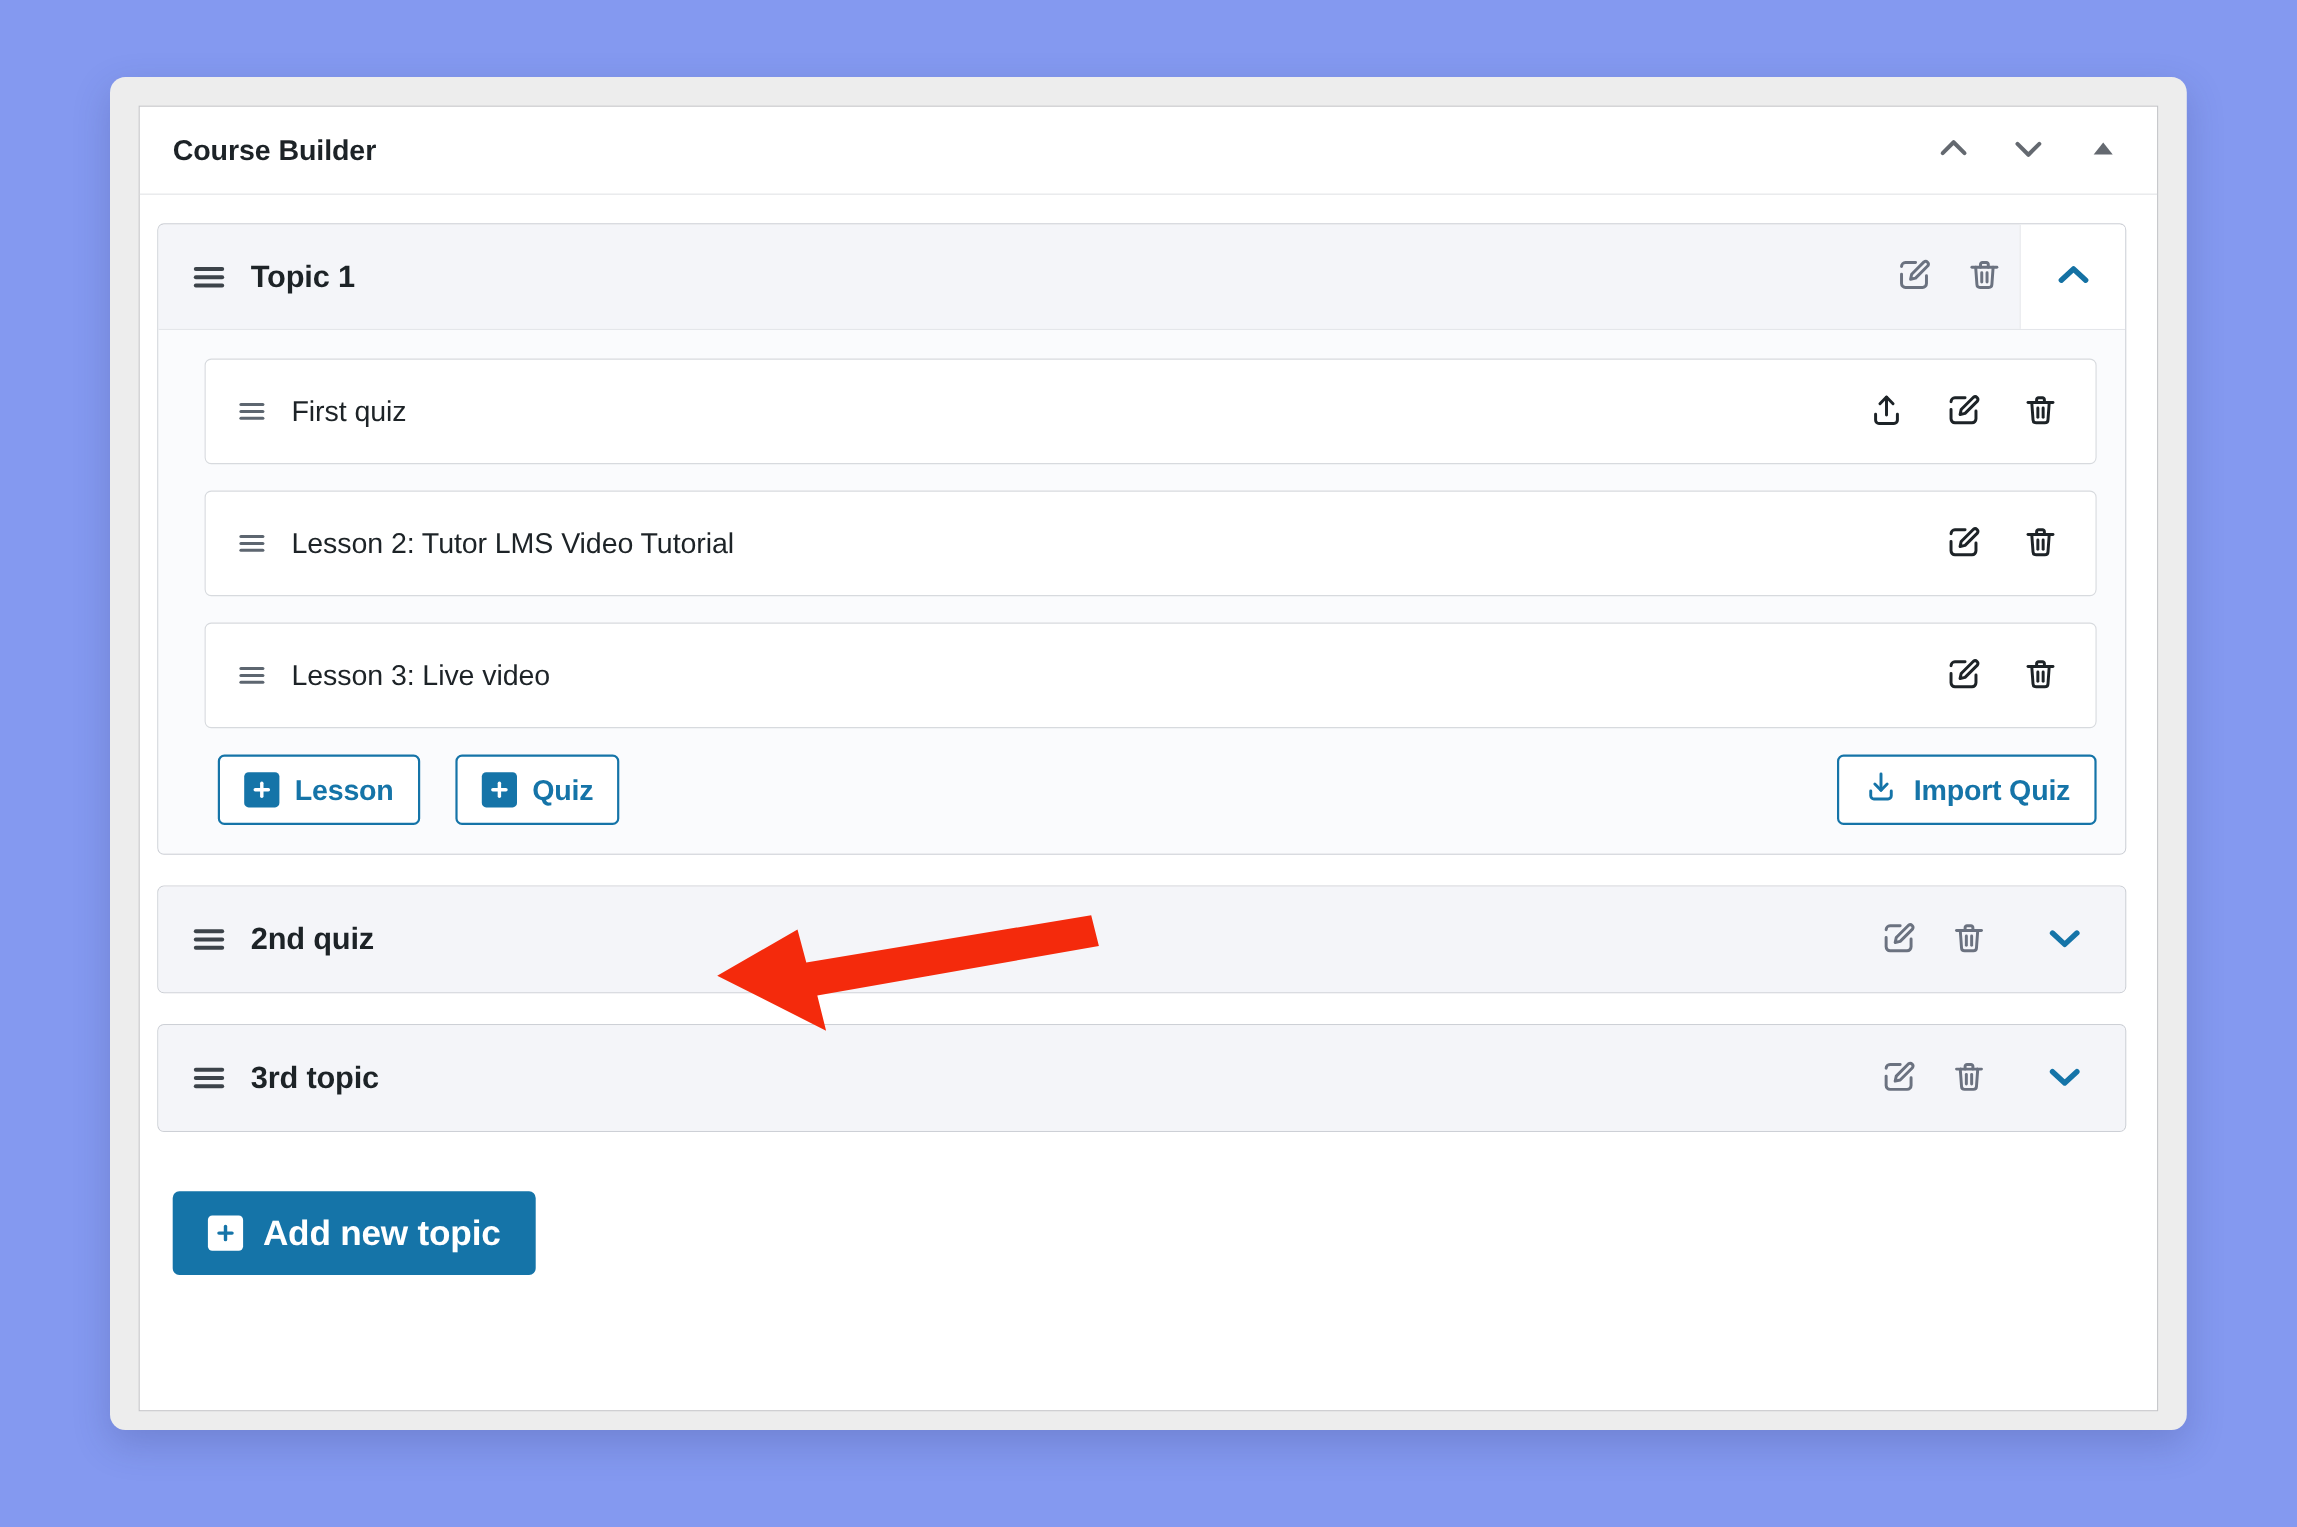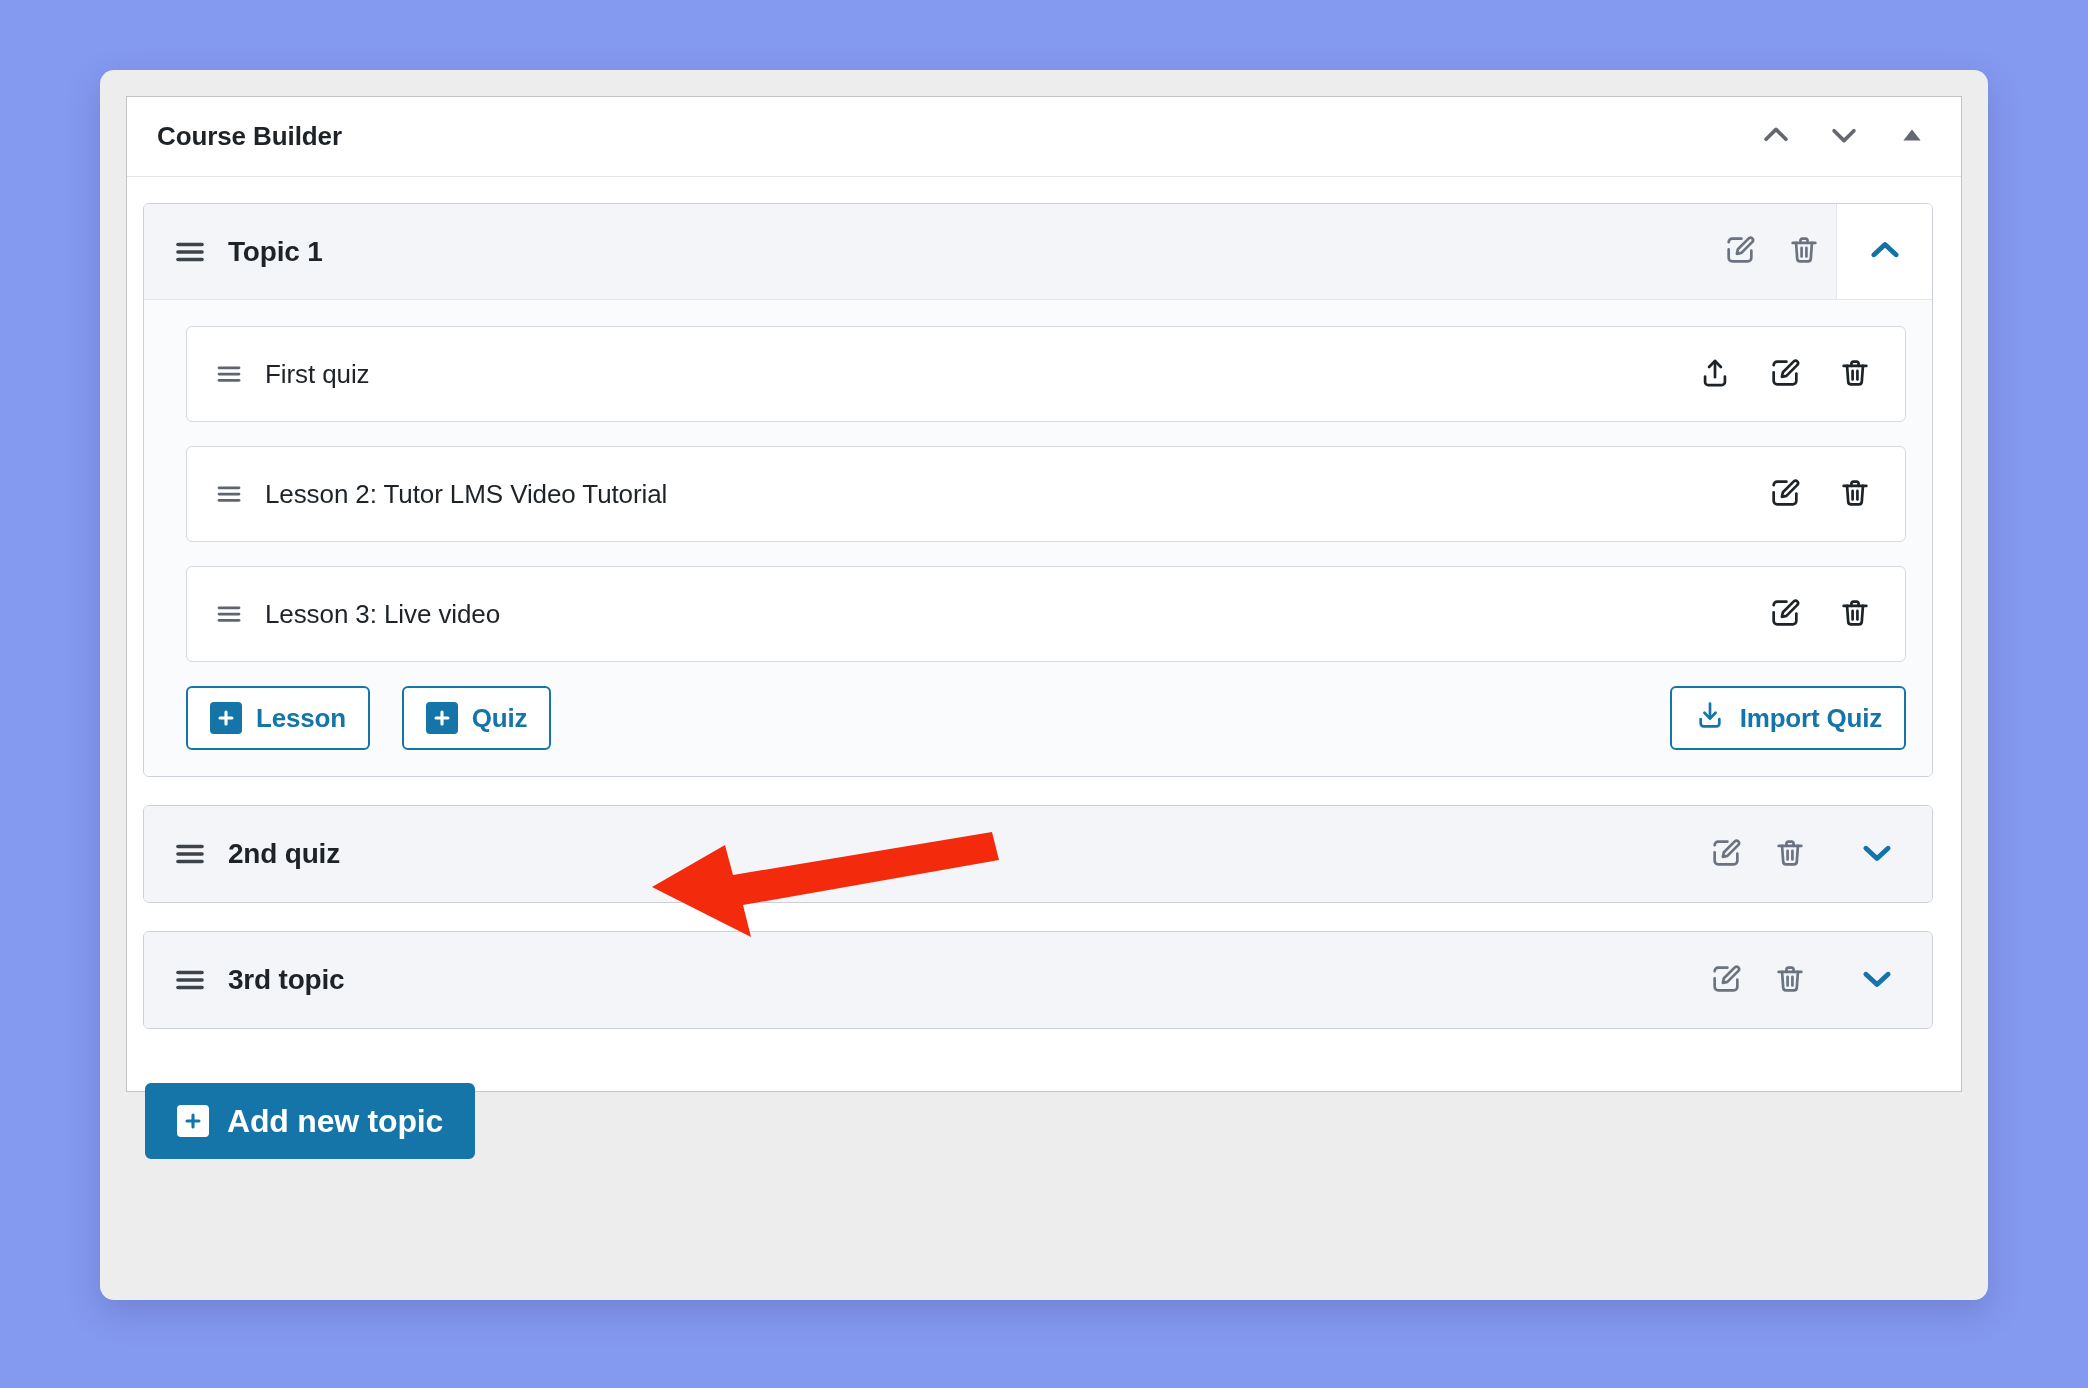--- a/index.html
+++ b/index.html
@@ -27,21 +27,21 @@
     background: #ededed;
     border-radius: 14px;
     box-shadow: 0 12px 34px rgba(40, 50, 110, 0.22);
     padding: 26px 26px 0 26px;
   }
 
   .metabox {
     background: #ffffff;
     border: 1px solid #c3c4c7;
     width: 100%;
-    height: 996px;
+    height: 1187px;
     display: flex;
     flex-direction: column;
   }
 
   
   .metabox-header {
     height: 80px;
     flex: 0 0 80px;
     border-bottom: 1px solid #e2e3e6;
     display: flex;
@@ -223,20 +223,21 @@
     align-items: center;
     gap: 14px;
     font-family: "Liberation Sans", sans-serif;
     font-size: 26px;
     font-weight: 700;
     cursor: pointer;
     border-radius: 6px;
     height: 64px;
     padding: 0 22px;
     letter-spacing: -0.2px;
+    margin-left: 12px;
   }
 
   .btn--outline {
     background: #ffffff;
     border: 2px solid #1574a8;
     color: #1574a8;
   }
 
   .btn--primary {
     background: #1574a8;

